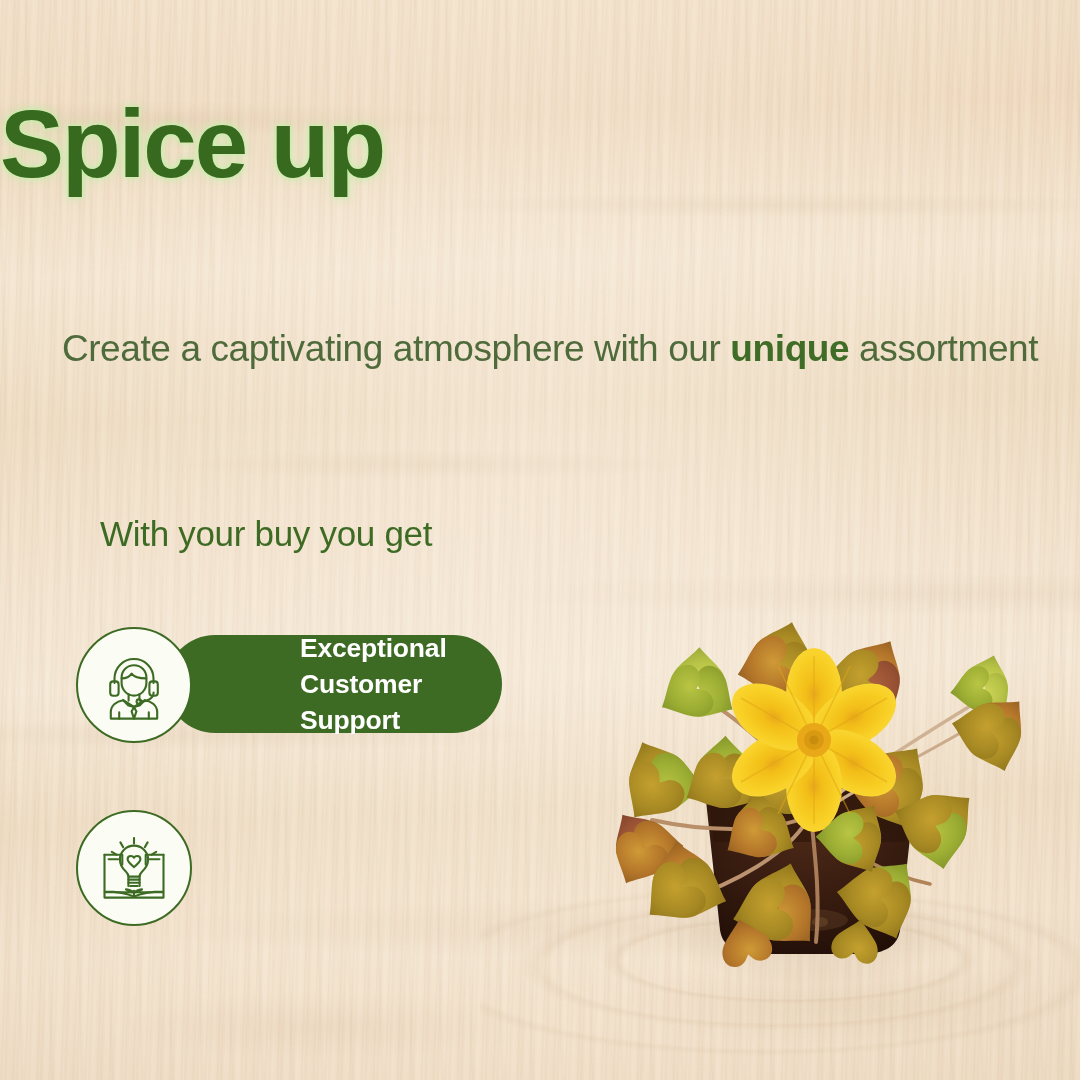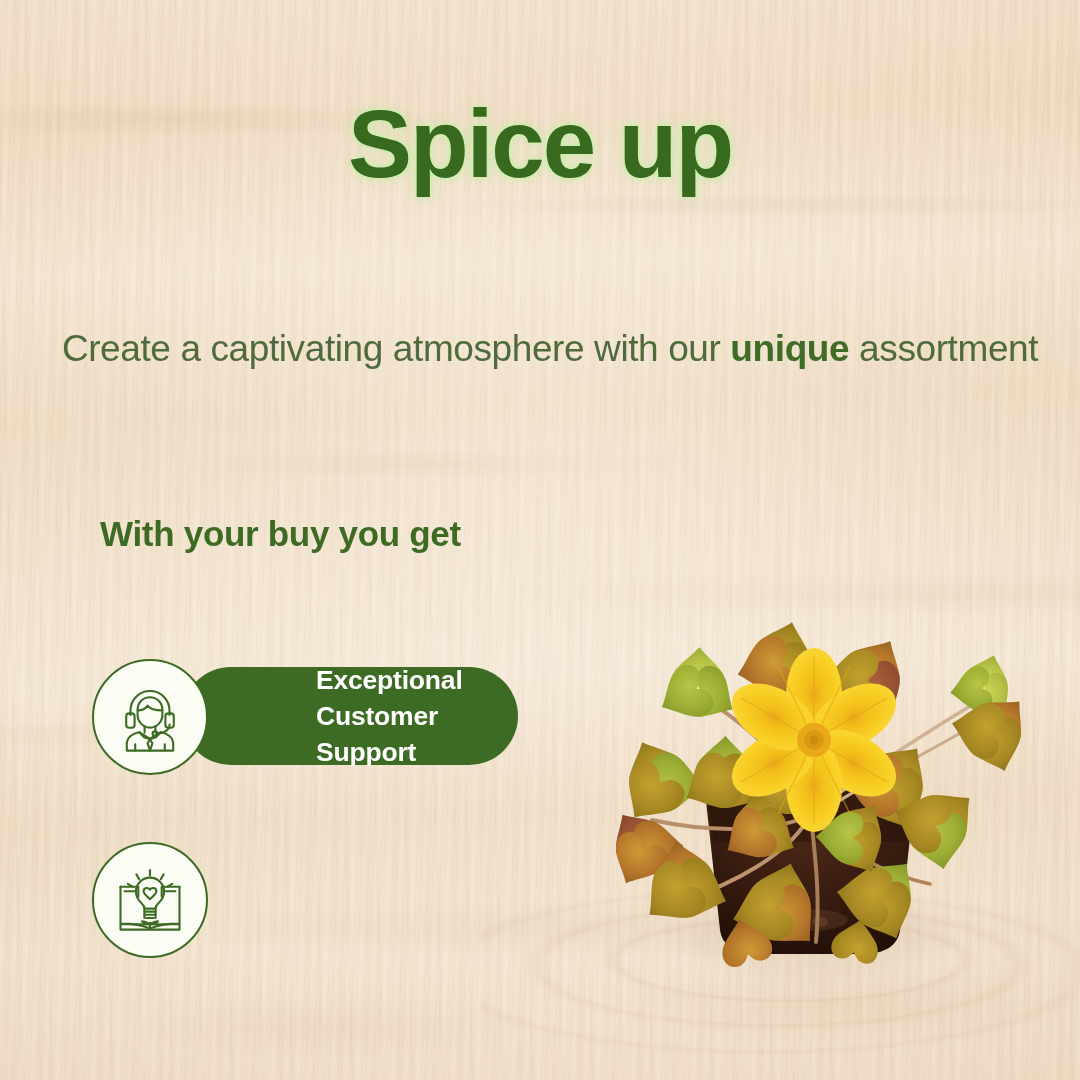--- a/index.html
+++ b/index.html
@@ -64,21 +64,20 @@
   }
   .wood-vignette {
     position:absolute; inset:0;
     background:radial-gradient(ellipse 90% 85% at 48% 42%, rgba(255,250,242,.30), rgba(0,0,0,0) 62%, rgba(160,120,78,.07) 100%);
   }
 
   
   .headline {
     position:absolute;
     left:0; right:0; top:92px;
-    text-align:center;
     font-weight:700;
     font-size:96px;
     line-height:104px;
     letter-spacing:-2px;
     color:#37691f;
     text-shadow:
       0 0 3px rgba(198,240,170,.95),
       0 0 7px rgba(198,240,170,.85),
       0 0 13px rgba(198,240,170,.6);
   }
@@ -96,31 +95,30 @@
     white-space:nowrap;
     margin-left:20px;
   }
   .subheadline b { font-weight:700; color:#3f6c27; }
 
   
   .benefits-title {
     position:absolute;
     left:100px; top:514px;
     font-size:35px;
-    font-weight:700;
+    font-weight:400;
     letter-spacing:-0.3px;
     color:#3d6b24;
   }
 
   .pill-row {
     position:absolute;
-    left:92px;
+    left:76px;
     width:426px;
     height:116px;
-    margin-top:32px;
   }
   .pill-row.r1 { top:627px; }
   .pill-row.r2 { top:810px; }
 
   .pill {
     position:absolute;
     left:90px; top:8px;
     width:336px; height:98px;
     background:#3d6b24;
     border-radius:49px;

